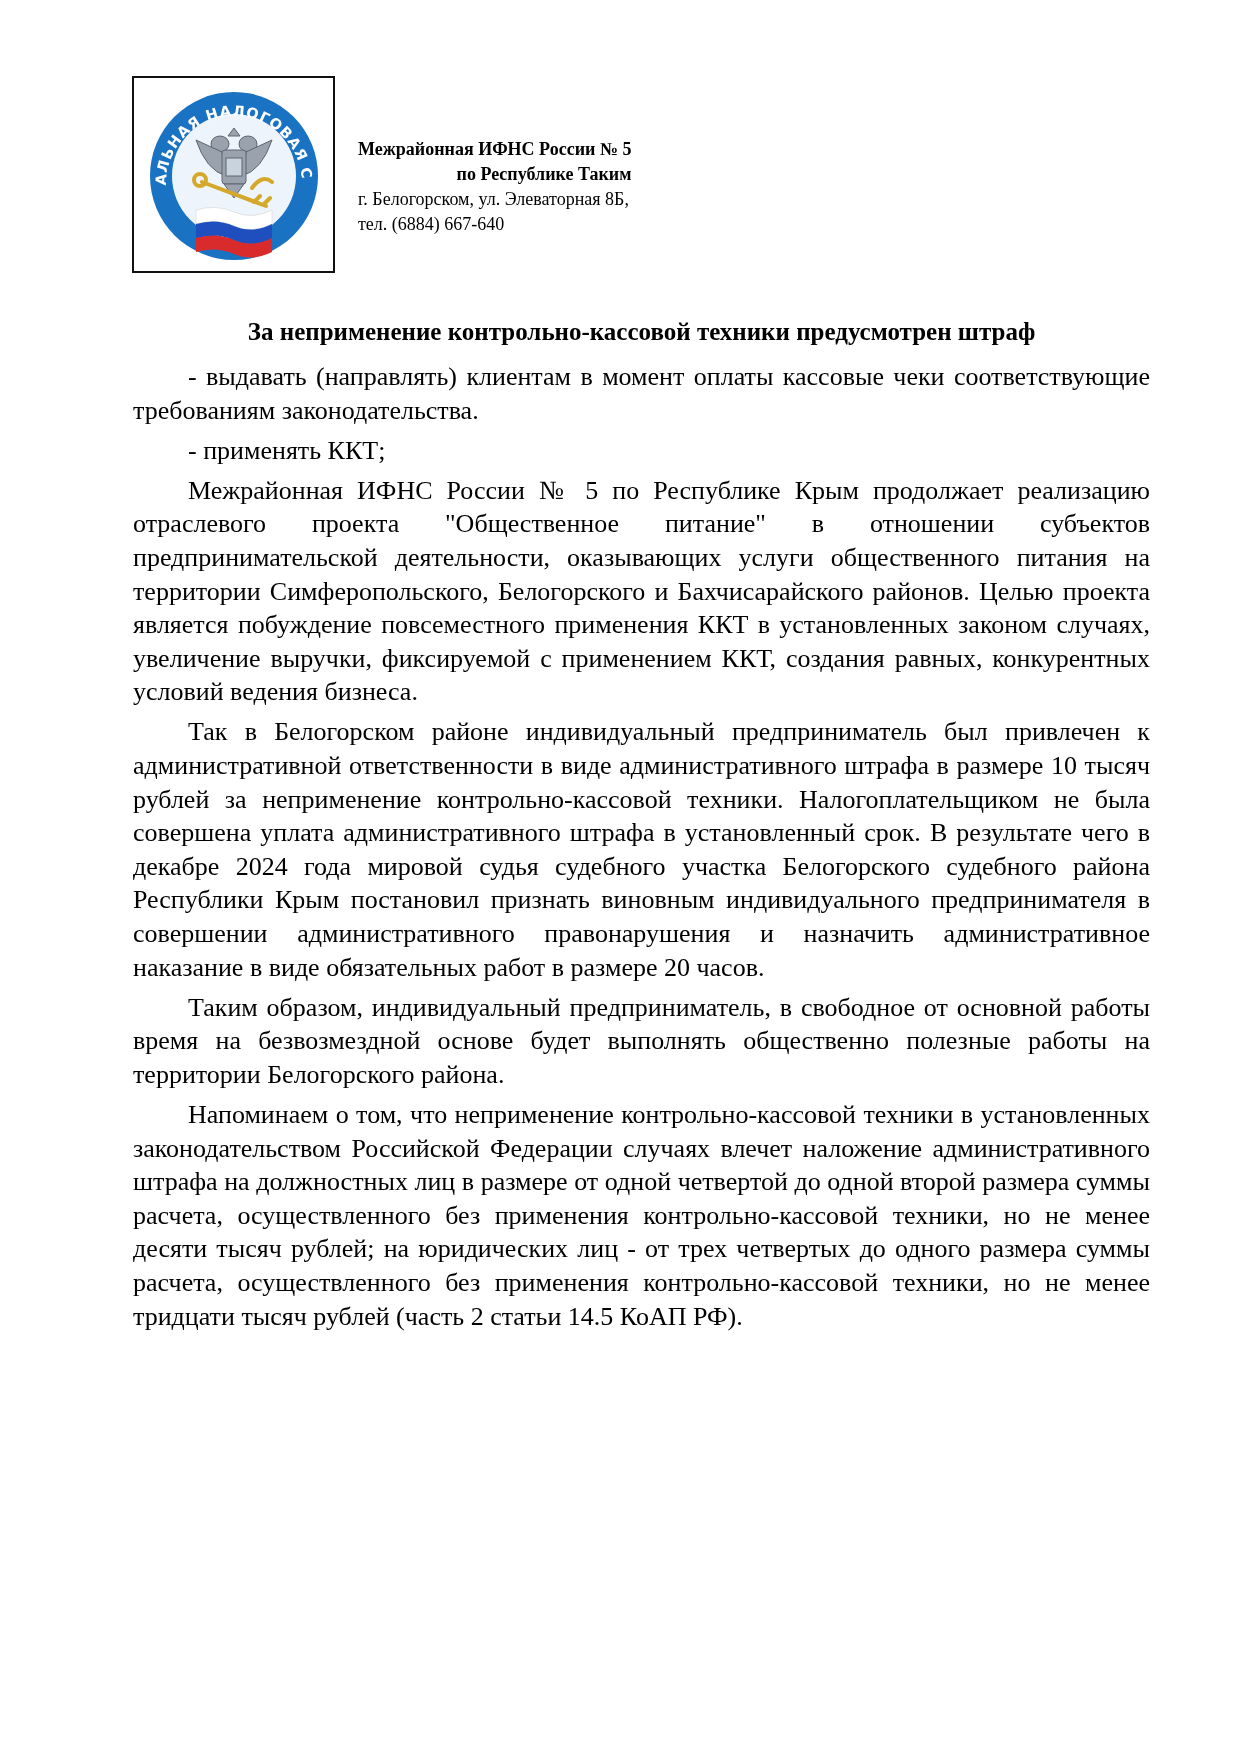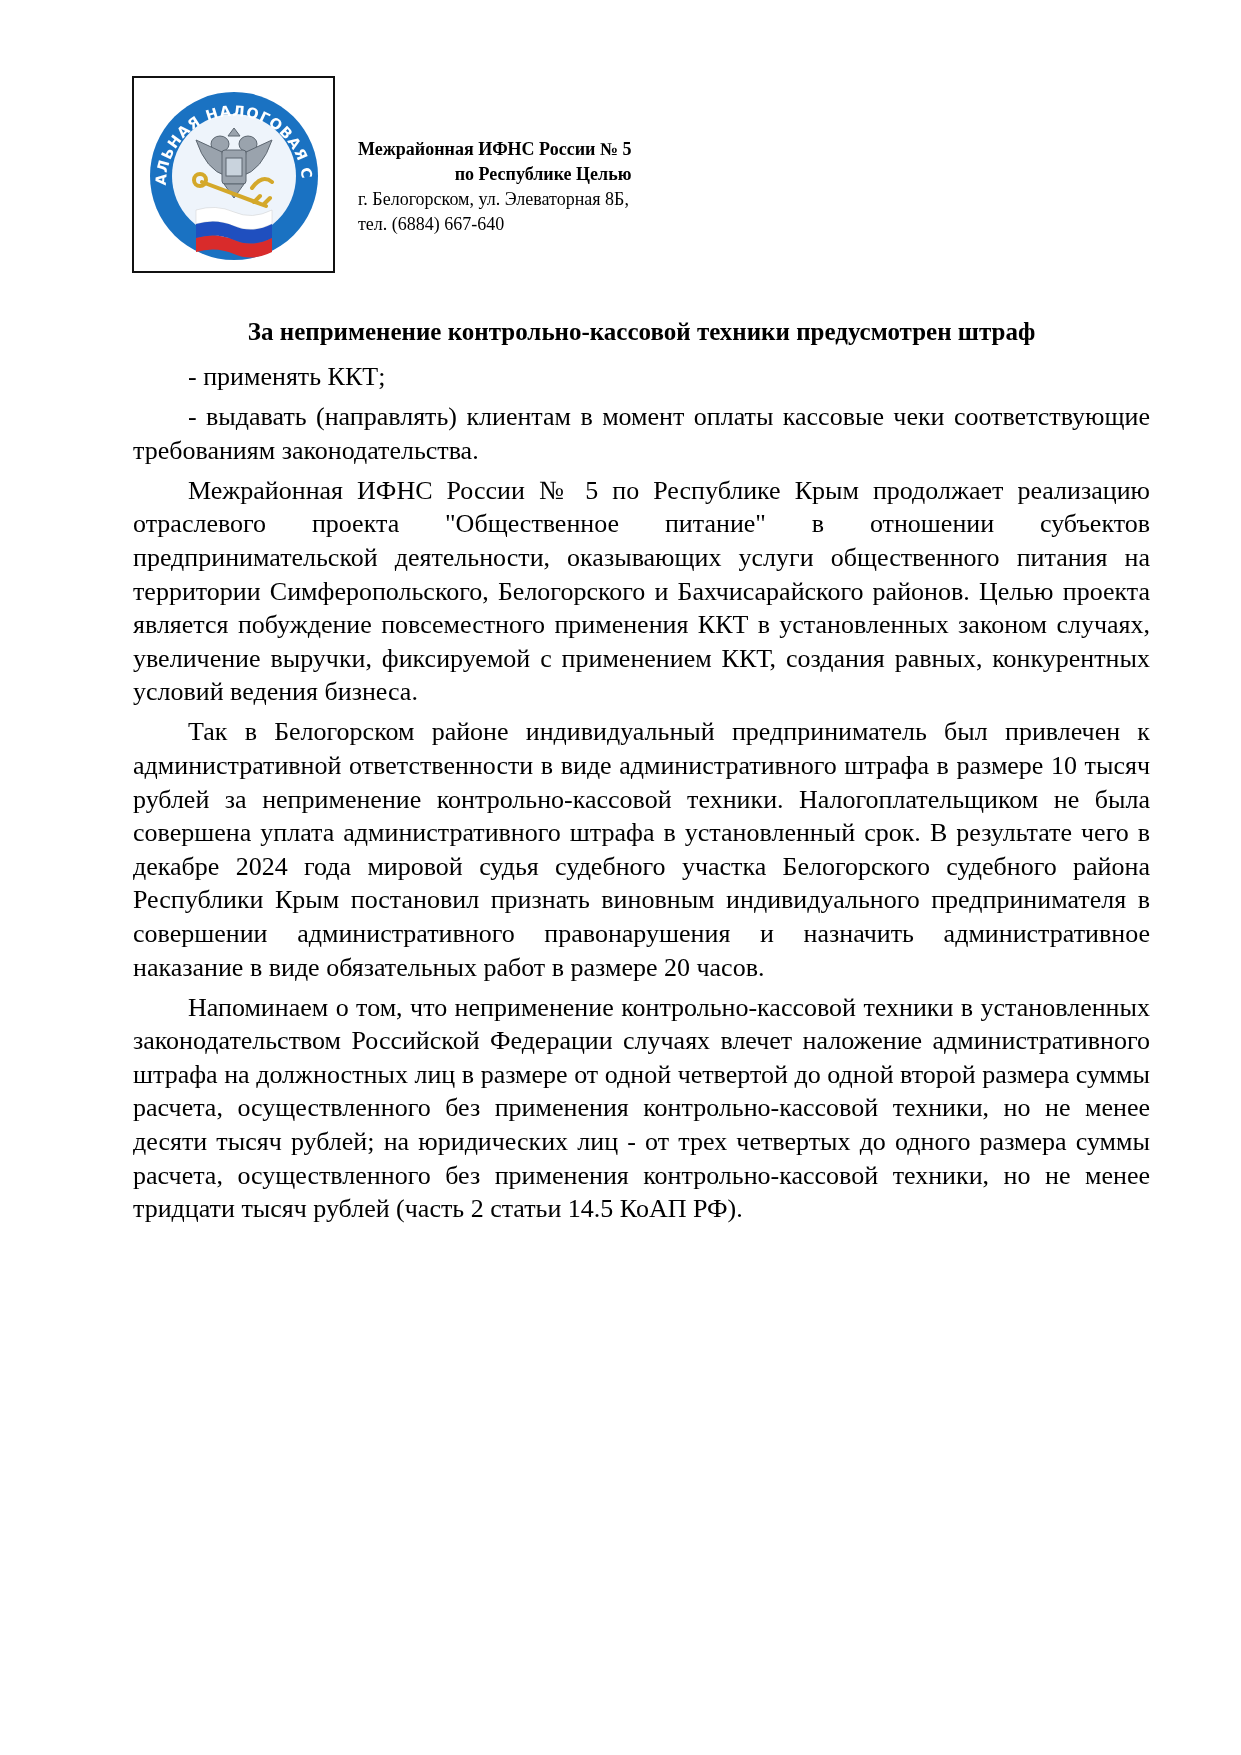--- a/index.html
+++ b/index.html
@@ -51,26 +51,27 @@
     <g>
       <path d="M62 132 q20 -6 38 2 q18 8 38 -2 v14 q-20 10 -38 2 q-18 -8 -38 -2 z" fill="#ffffff" stroke="#cccccc" stroke-width="0.5"></path>
       <path d="M62 146 q20 -6 38 2 q18 8 38 -2 v14 q-20 10 -38 2 q-18 -8 -38 -2 z" fill="#1f4fbf"></path>
       <path d="M62 160 q20 -6 38 2 q18 8 38 -2 v14 q-20 10 -38 2 q-18 -8 -38 -2 z" fill="#d92b2b"></path>
     </g>
   </svg>
 </div>
 
 <div class="org">
   <div class="b">Межрайонная ИФНС России № 5</div>
-  <div class="b">по Республике Целью</div>
+  <div class="b">по Республике Таким</div>
   <div>г. Белогорском, ул. Элеваторная 8Б,</div>
   <div>тел. (6884) 667-640</div>
 </div>
 
 <div class="title">За неприменение контрольно-кассовой техники предусмотрен штраф</div>
 
 <div class="body">
+  <p>- выдавать (направлять) клиентам в момент оплаты кассовые чеки соответствующие требованиям законодательства.</p>
   <p>- применять ККТ;</p>
-  <p>- выдавать (направлять) клиентам в момент оплаты кассовые чеки соответствующие требованиям законодательства.</p>
   <p>Межрайонная ИФНС России № 5 по Республике Крым продолжает реализацию отраслевого проекта "Общественное питание" в отношении субъектов предпринимательской деятельности, оказывающих услуги общественного питания на территории Симферопольского, Белогорского и Бахчисарайского районов. Целью проекта является побуждение повсеместного применения ККТ в установленных законом случаях, увеличение выручки, фиксируемой с применением ККТ, создания равных, конкурентных условий ведения бизнеса.</p>
   <p>Так в Белогорском районе индивидуальный предприниматель был привлечен к административной ответственности в виде административного штрафа в размере 10 тысяч рублей за неприменение контрольно-кассовой техники. Налогоплательщиком не была совершена уплата административного штрафа в установленный срок. В результате чего в декабре 2024 года мировой судья судебного участка Белогорского судебного района Республики Крым постановил признать виновным индивидуального предпринимателя в совершении административного правонарушения и назначить административное наказание в виде обязательных работ в размере 20 часов.</p>
+  <p>Таким образом, индивидуальный предприниматель, в свободное от основной работы время на безвозмездной основе будет выполнять общественно полезные работы на территории Белогорского района.</p>
   <p>Напоминаем о том, что неприменение контрольно-кассовой техники в установленных законодательством Российской Федерации случаях влечет наложение административного штрафа на должностных лиц в размере от одной четвертой до одной второй размера суммы расчета, осуществленного без применения контрольно-кассовой техники, но не менее десяти тысяч рублей; на юридических лиц - от трех четвертых до одного размера суммы расчета, осуществленного без применения контрольно-кассовой техники, но не менее тридцати тысяч рублей (часть 2 статьи 14.5 КоАП РФ).</p>
 </div>
 
 </body></html>

